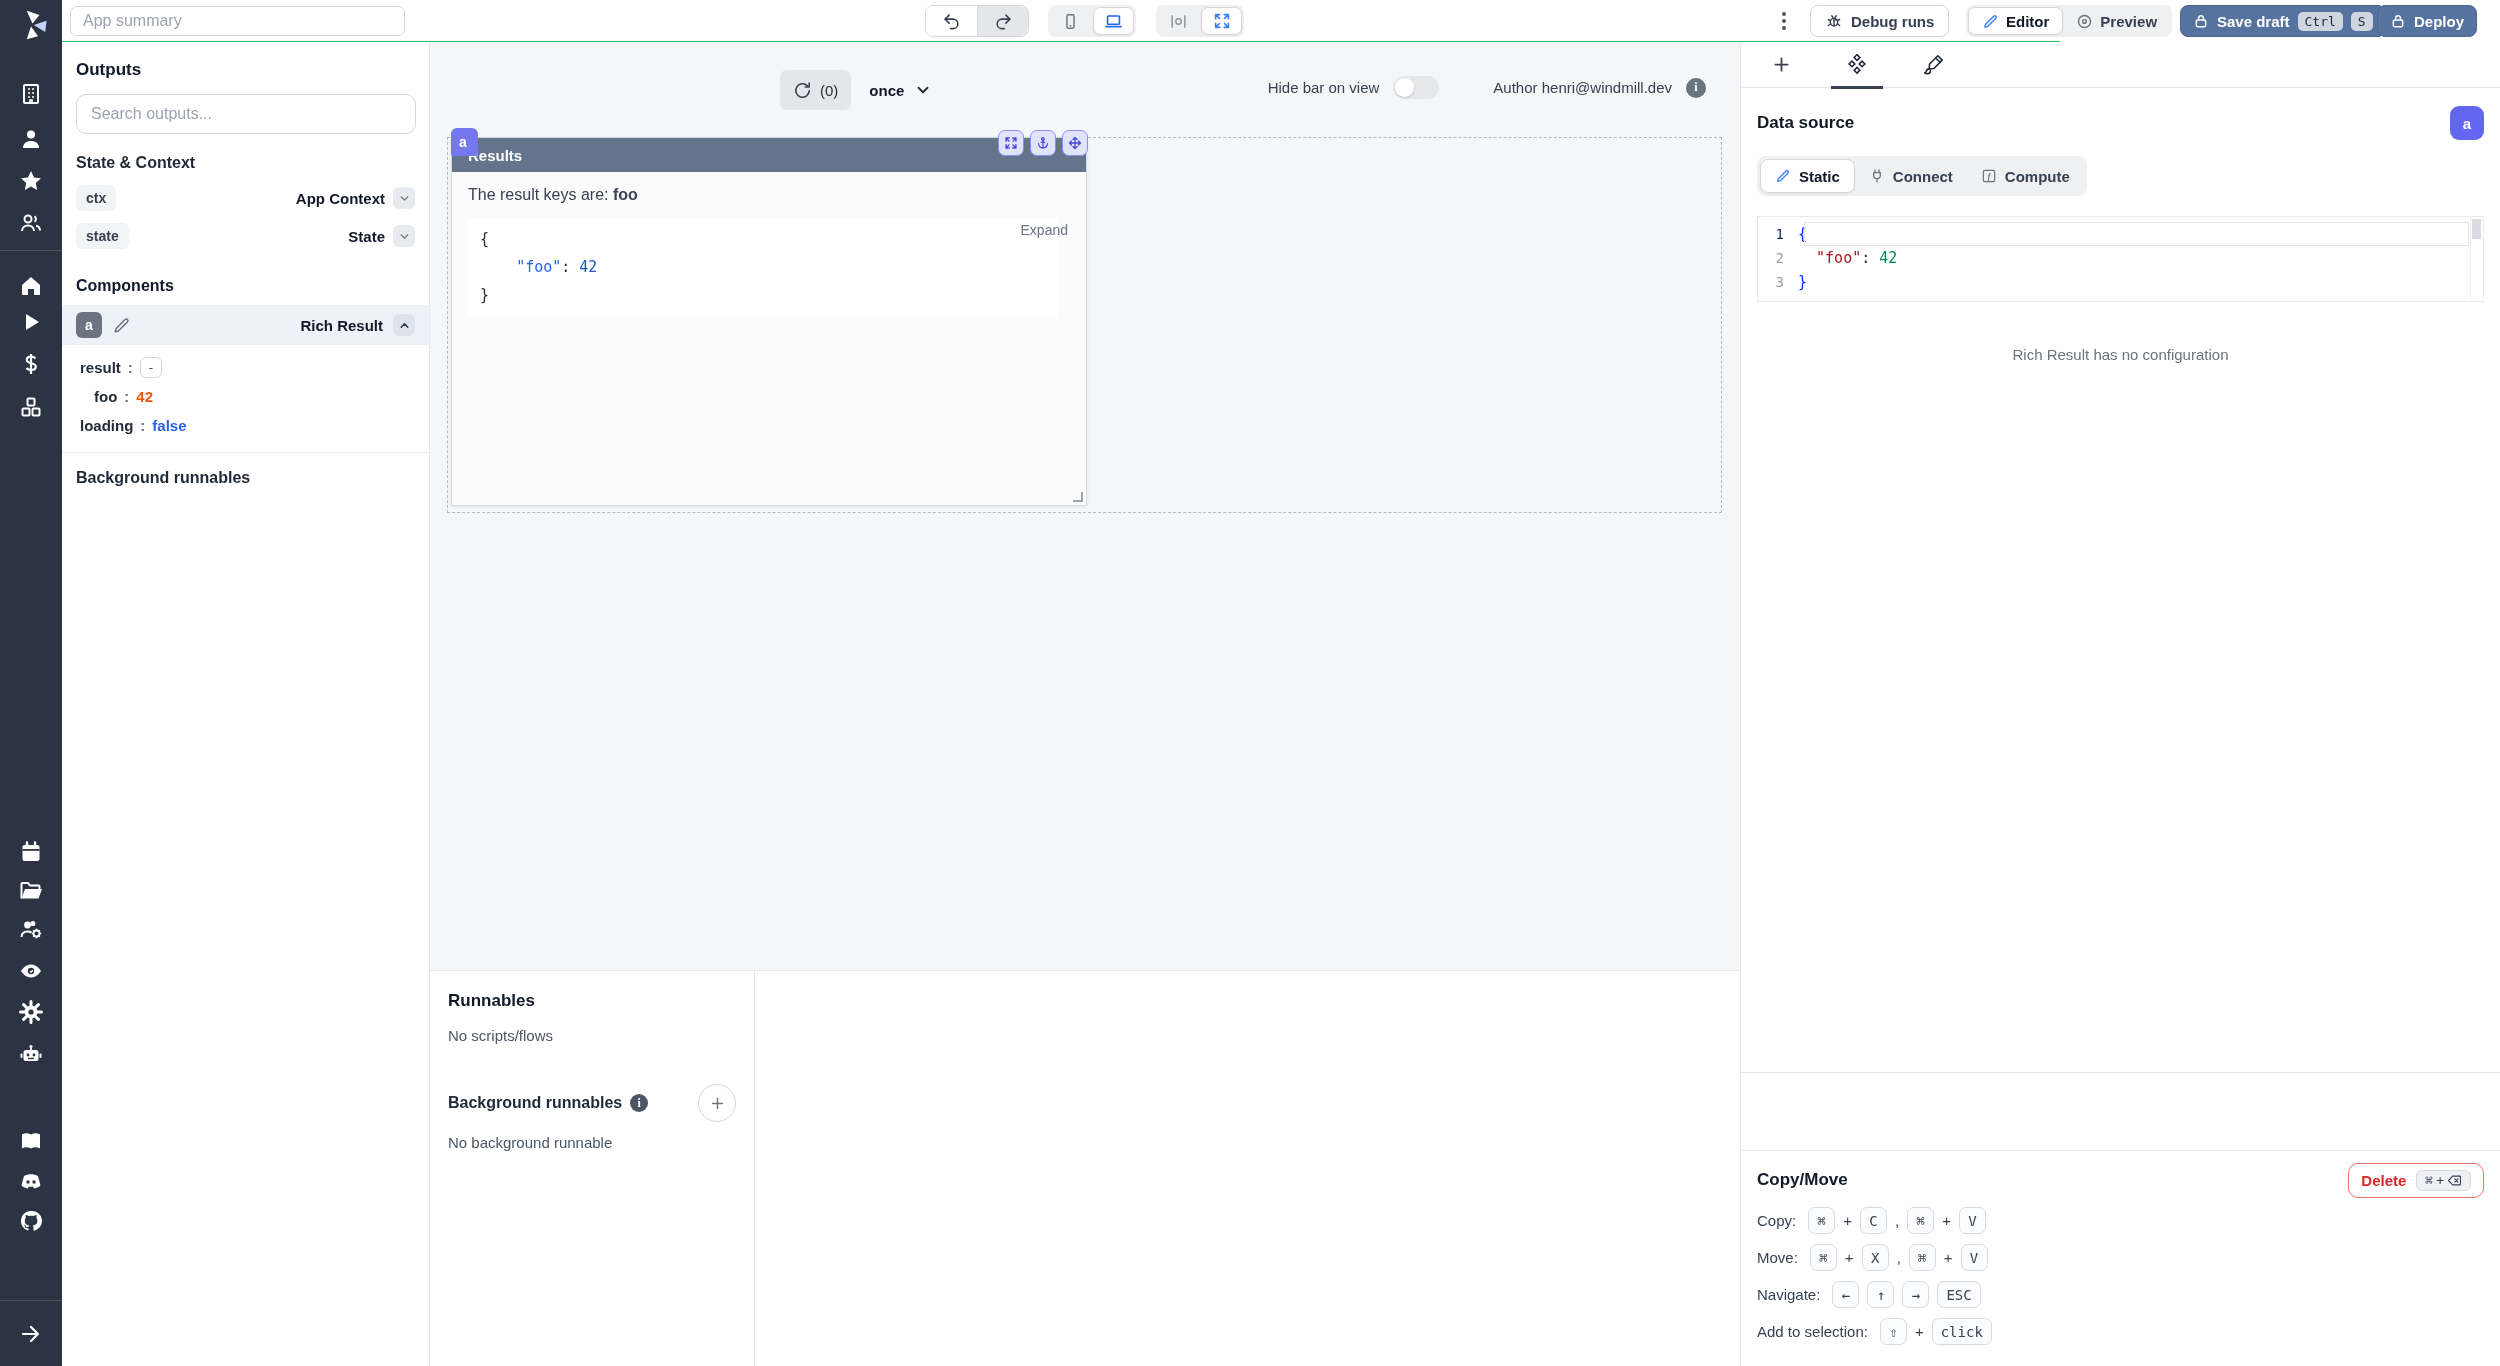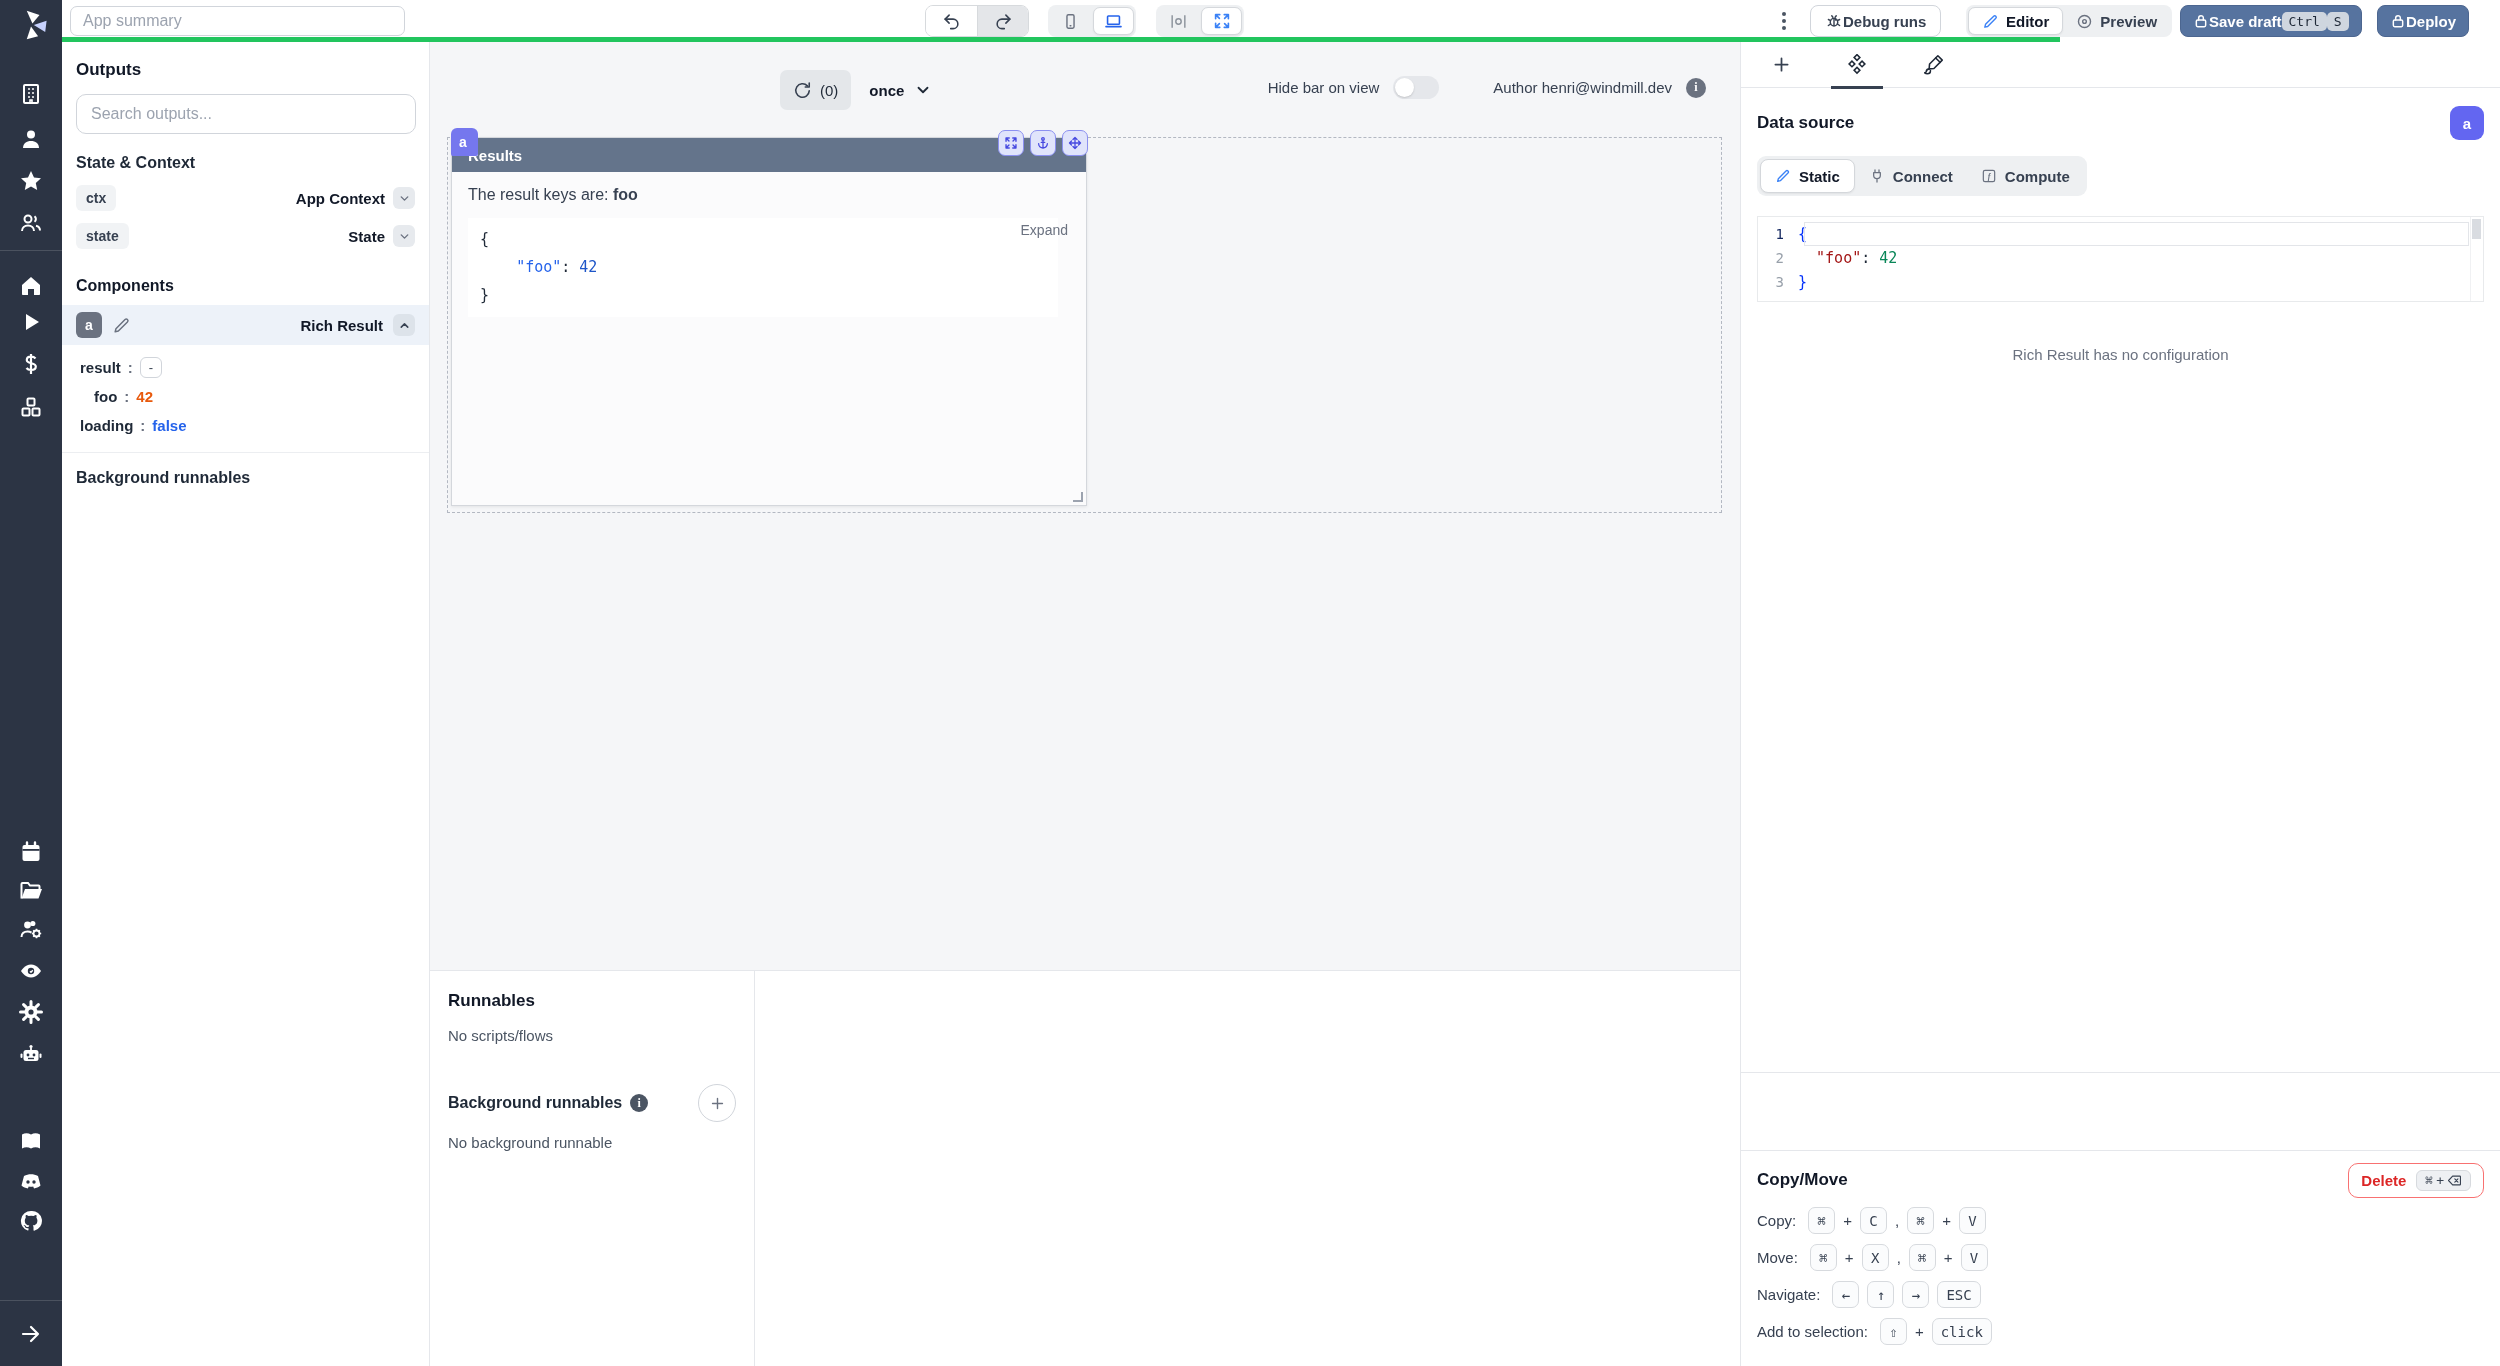--- a/index.html
+++ b/index.html
@@ -4,35 +4,35 @@
 <style>
   html,body{margin:0;padding:0;background:#fff;}
   *{box-sizing:border-box;}
   .app{position:relative;width:2500px;height:1366px;font-family:"Liberation Sans",sans-serif;color:#1f2937;font-size:15px;overflow:hidden;background:#fff;}
   svg{display:block;}
   
   .rail{position:absolute;left:0;top:0;width:62px;height:1366px;background:#2c3444;z-index:30;}
   .rail-ic{position:absolute;left:50%;transform:translateX(-50%);color:#fff;cursor:pointer;}
   .rail-div{position:absolute;left:0;width:62px;border-top:1px solid rgba(255,255,255,.15);}
   
-  .topbar{position:absolute;left:62px;top:0;width:1998px;height:42px;background:#fff;border-bottom:5px solid #22c55e;z-index:20;}
+  .topbar{position:absolute;left:62px;top:0;width:1998px;height:42px;background:#fff;border-bottom:1px solid #22c55e;z-index:20;}
   .summary-input{position:absolute;left:8px;top:6px;width:335px;height:30px;border:1px solid #d1d5db;border-radius:7px;padding:0 12px;font-size:16px;font-family:"Liberation Sans",sans-serif;color:#111827;outline:none;}
   .summary-input::placeholder{color:#9ca3af;}
   .tb-group{position:absolute;top:5px;height:32px;display:flex;align-items:center;}
   .undo-redo{left:863px;border:1px solid #d7dadd;border-radius:8px;overflow:hidden;}
   .ur-btn{width:51px;height:32px;display:flex;align-items:center;justify-content:center;color:#374151;background:#fff;cursor:pointer;}
   .ur-btn.pressed{background:#e4e6e9;border-left:1px solid #d7dadd;}
   .chip-group{background:#eef0f2;border-radius:8px;padding:2px;gap:2px;}
   .chip{width:41px;height:28px;display:flex;align-items:center;justify-content:center;border-radius:7px;color:#6b7280;cursor:pointer;}
   .chip.active{background:#fff;border:1px solid #d5d8dc;box-shadow:0 1px 2px rgba(0,0,0,.06);}
   .dev-group{left:986px;}
   .align-group{left:1094px;}
   .kebab{position:absolute;left:1710px;top:9px;width:24px;height:24px;display:flex;flex-direction:column;align-items:center;justify-content:center;gap:3px;cursor:pointer;}
   .kebab i{width:4px;height:4px;border-radius:50%;background:#4b5563;}
-  .btn{display:inline-flex;align-items:center;justify-content:center;height:32px;border-radius:8px;font-weight:700;font-size:15px;cursor:pointer;white-space:nowrap;}
+  .btn{display:inline-flex;align-items:center;justify-content:center;gap:8px;height:32px;border-radius:8px;font-weight:700;font-size:15px;cursor:pointer;white-space:nowrap;}
   .btn-outline{background:#fff;border:1px solid #d1d5db;color:#374151;padding:0 14px;}
   .debug-btn{position:absolute;left:1748px;top:5px;}
   .seg{position:absolute;left:1904px;top:5px;height:32px;background:#eef0f2;border-radius:8px;padding:2px;display:flex;}
   .seg-item{display:flex;align-items:center;gap:7px;padding:0 13px;border-radius:7px;font-weight:700;color:#374151;cursor:pointer;}
   .seg-item.active{background:#fff;border:1px solid #d5d8dc;box-shadow:0 1px 2px rgba(0,0,0,.06);color:#111827;}
   .btn-primary{background:#56739f;color:#fff;border:1px solid #4c6690;padding:0 12px;}
   .save-btn{position:absolute;left:2118px;top:5px;}
   .deploy-btn{position:absolute;left:2315px;top:5px;}
   .kbd-dark{background:#cfd6df;color:#1f2937;border-radius:5px;padding:2px 7px;font-family:"DejaVu Sans Mono",monospace;font-size:13px;font-weight:400;}
   

